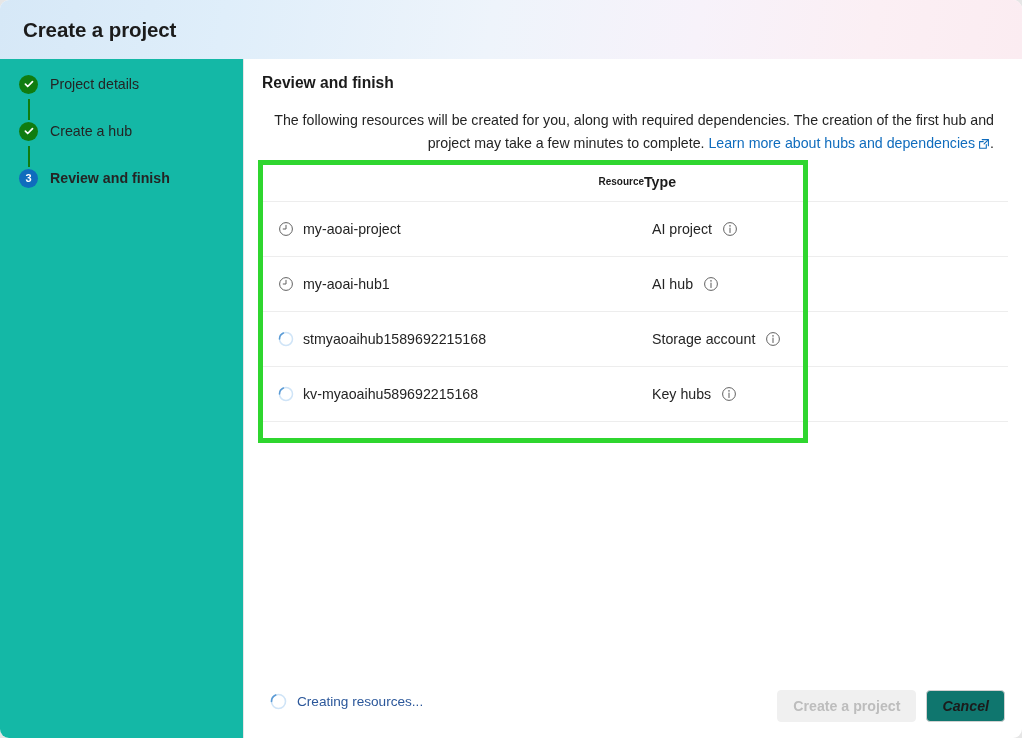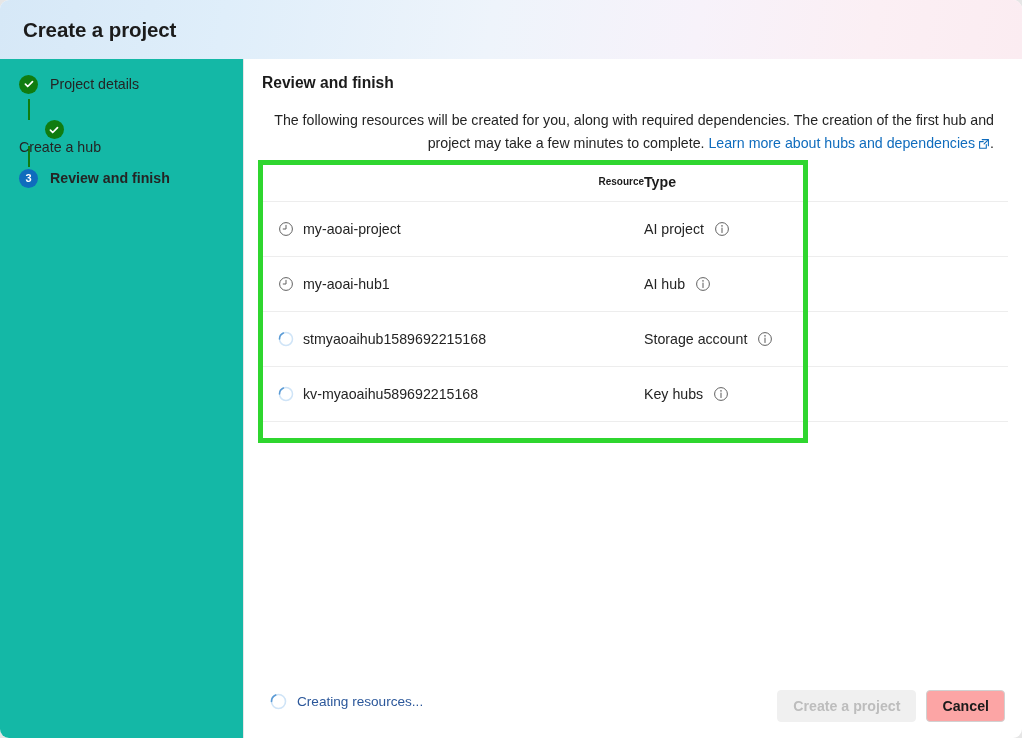--- a/index.html
+++ b/index.html
@@ -58,21 +58,21 @@
     border-right: 1px solid #e6e6e6;
   }
   .step {
     position: absolute;
     left: 19px;
     display: flex;
     align-items: center;
     height: 22px;
   }
   .step-1 { top: 14px; }
-  .step-2 { top: 61px; flex-direction: column; }
+  .step-2 { top: 61px; }
   .step-3 { top: 108px; }
 
   .step-badge {
     width: 19px; height: 19px;
     border-radius: 50%;
     flex: 0 0 19px;
     display: flex;
     align-items: center;
     justify-content: center;
     margin-right: 12px;
@@ -162,20 +162,21 @@
     font-size: 14.2px;
     font-weight: bold;
     color: #1b1b1b;
   }
   .res-row {
     display: flex;
     align-items: center;
     height: 55px;
     padding: 0 0 0 16px;
     border-bottom: 1px solid #ededed;
+    gap: 8px;
   }
   .res-row .col-res {
     width: 366px;
     display: flex;
     align-items: center;
     font-size: 14.2px;
     color: #242424;
   }
   .res-row .col-type {
     display: flex;
@@ -251,23 +252,24 @@
     justify-content: center;
     white-space: nowrap;
   }
   .btn-primary-disabled {
     background: #f0f0f0;
     color: #bdbdbd;
     border: 1px solid #f0f0f0;
     cursor: default;
   }
   .btn-secondary {
-    background: #fca5a5;
+    background: #0f766e;
     color: #1b1b1b;
     border: 1px solid #d1d1d1;
+    font-style: italic;
   }
 </style>
 </head>
 <body>
 
 <div class="dialog">
 
   <div class="dialog-header">
     <div class="dialog-title">Create a project</div>
   </div>

